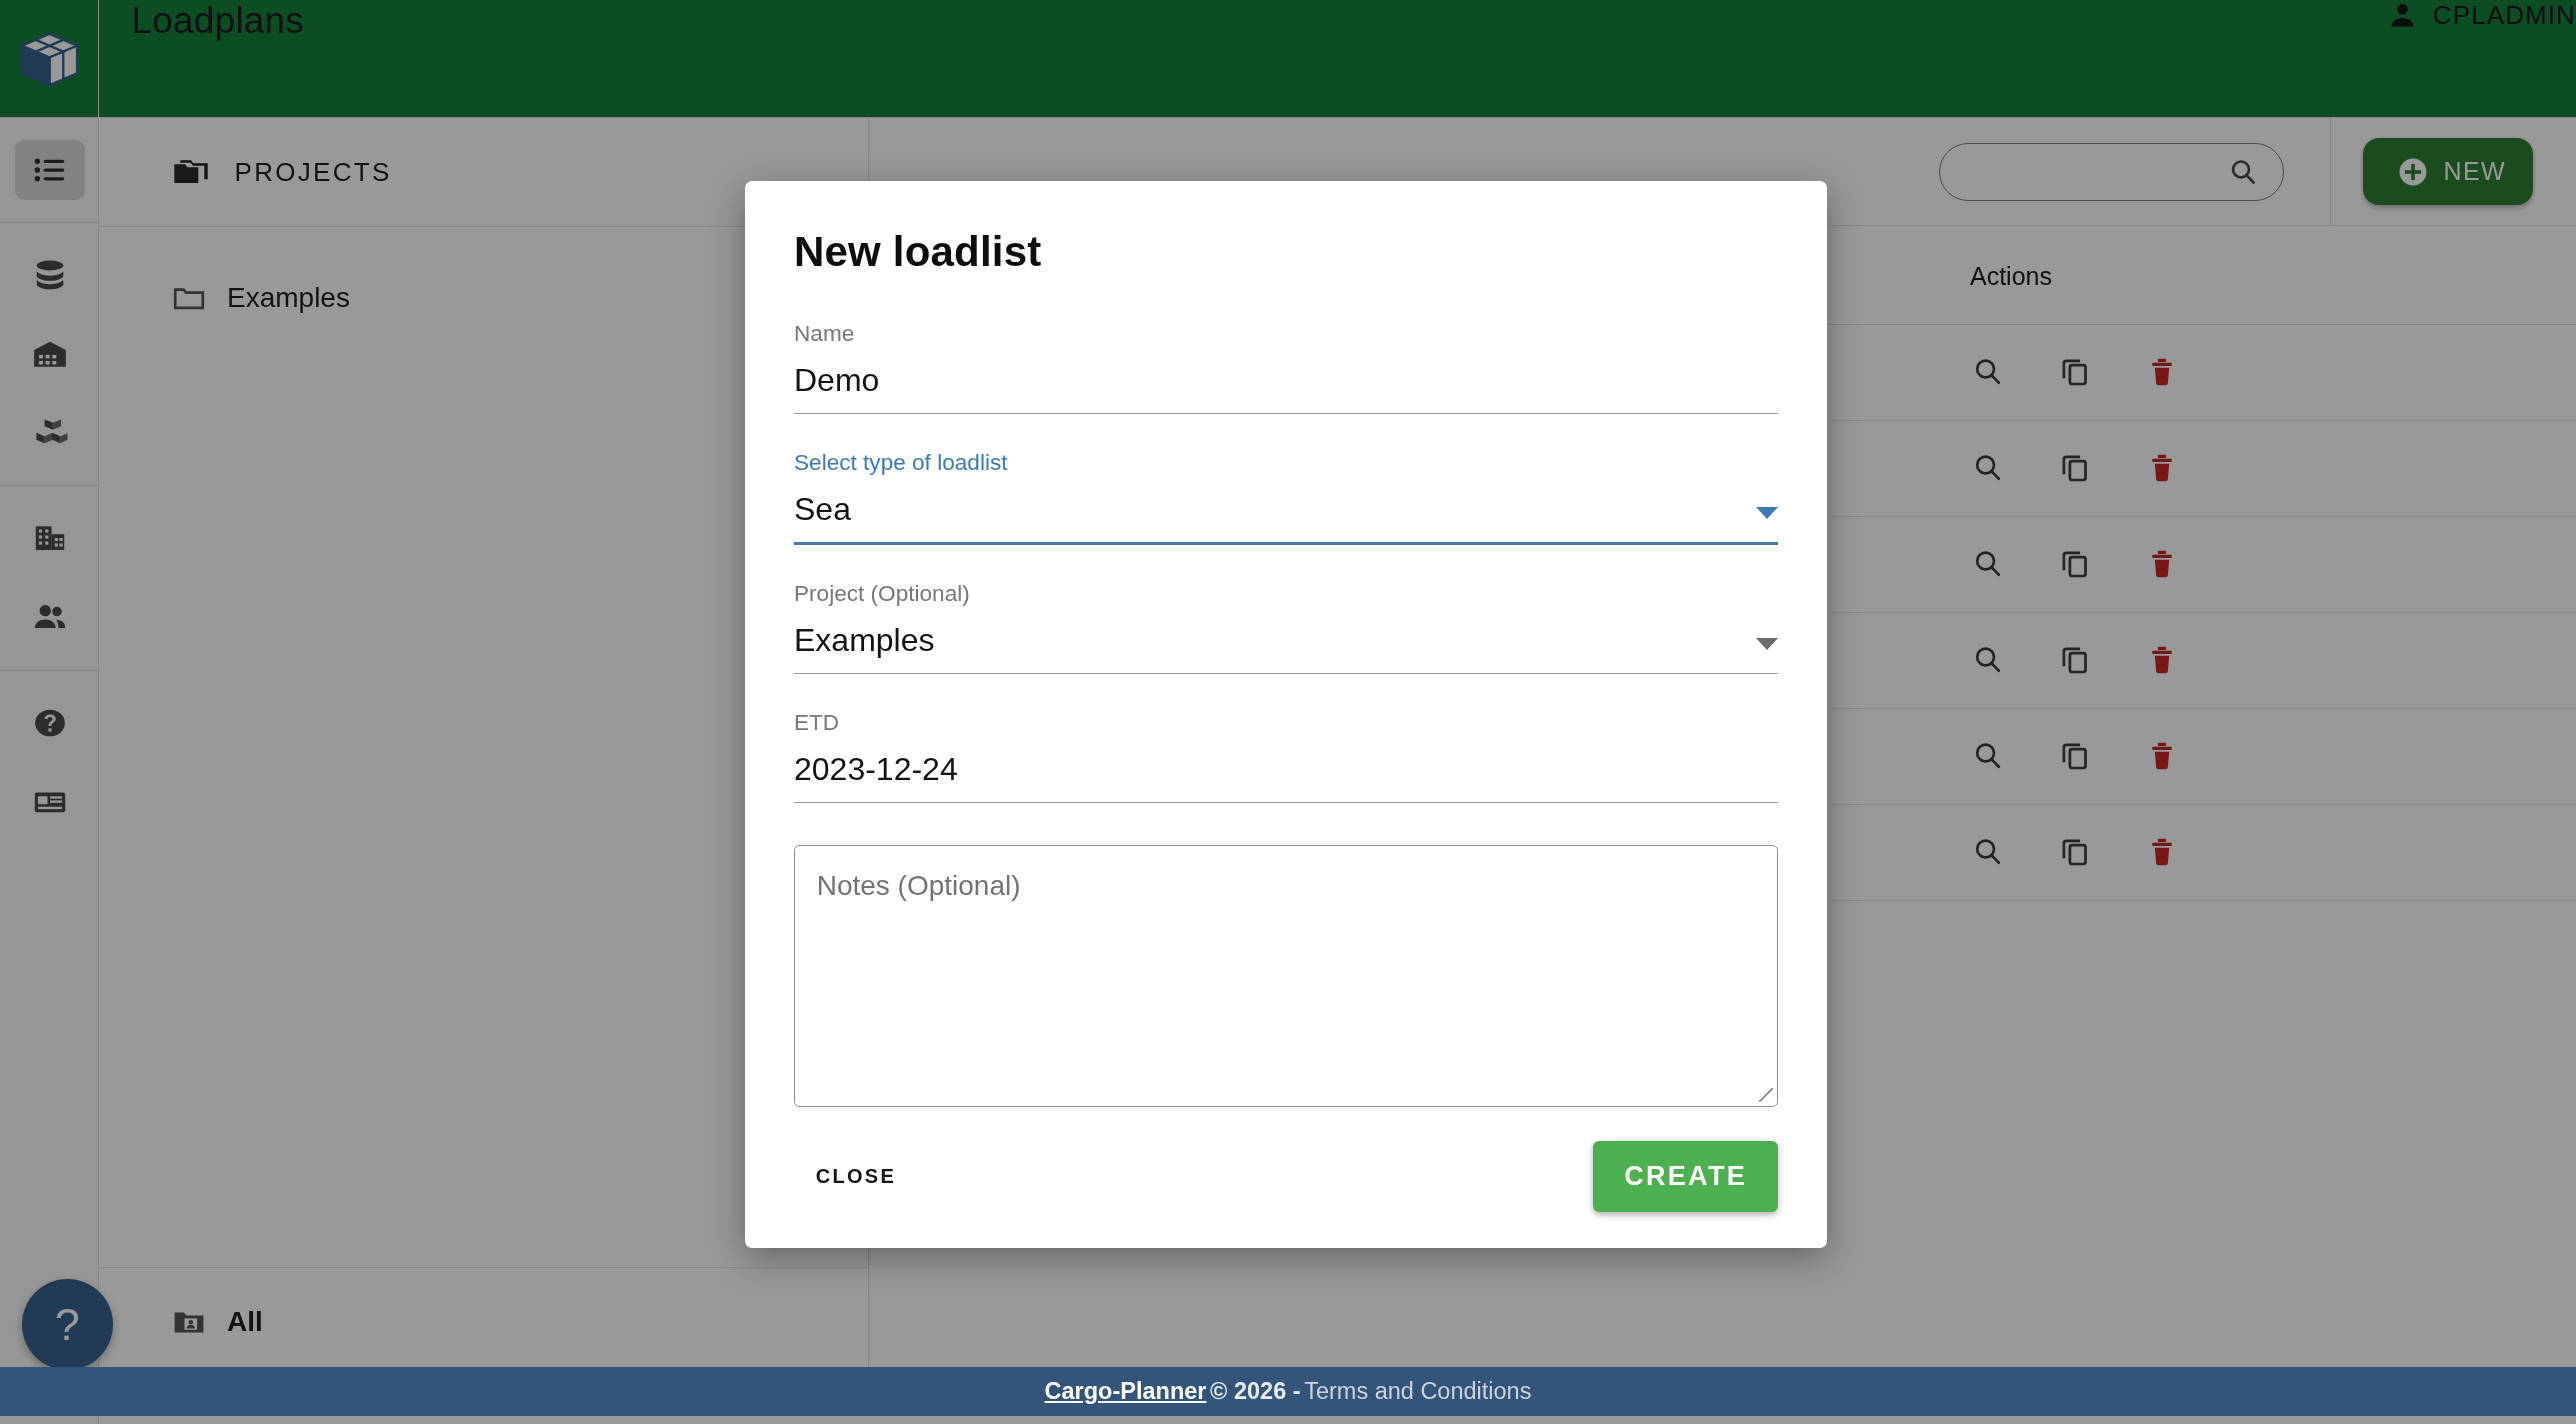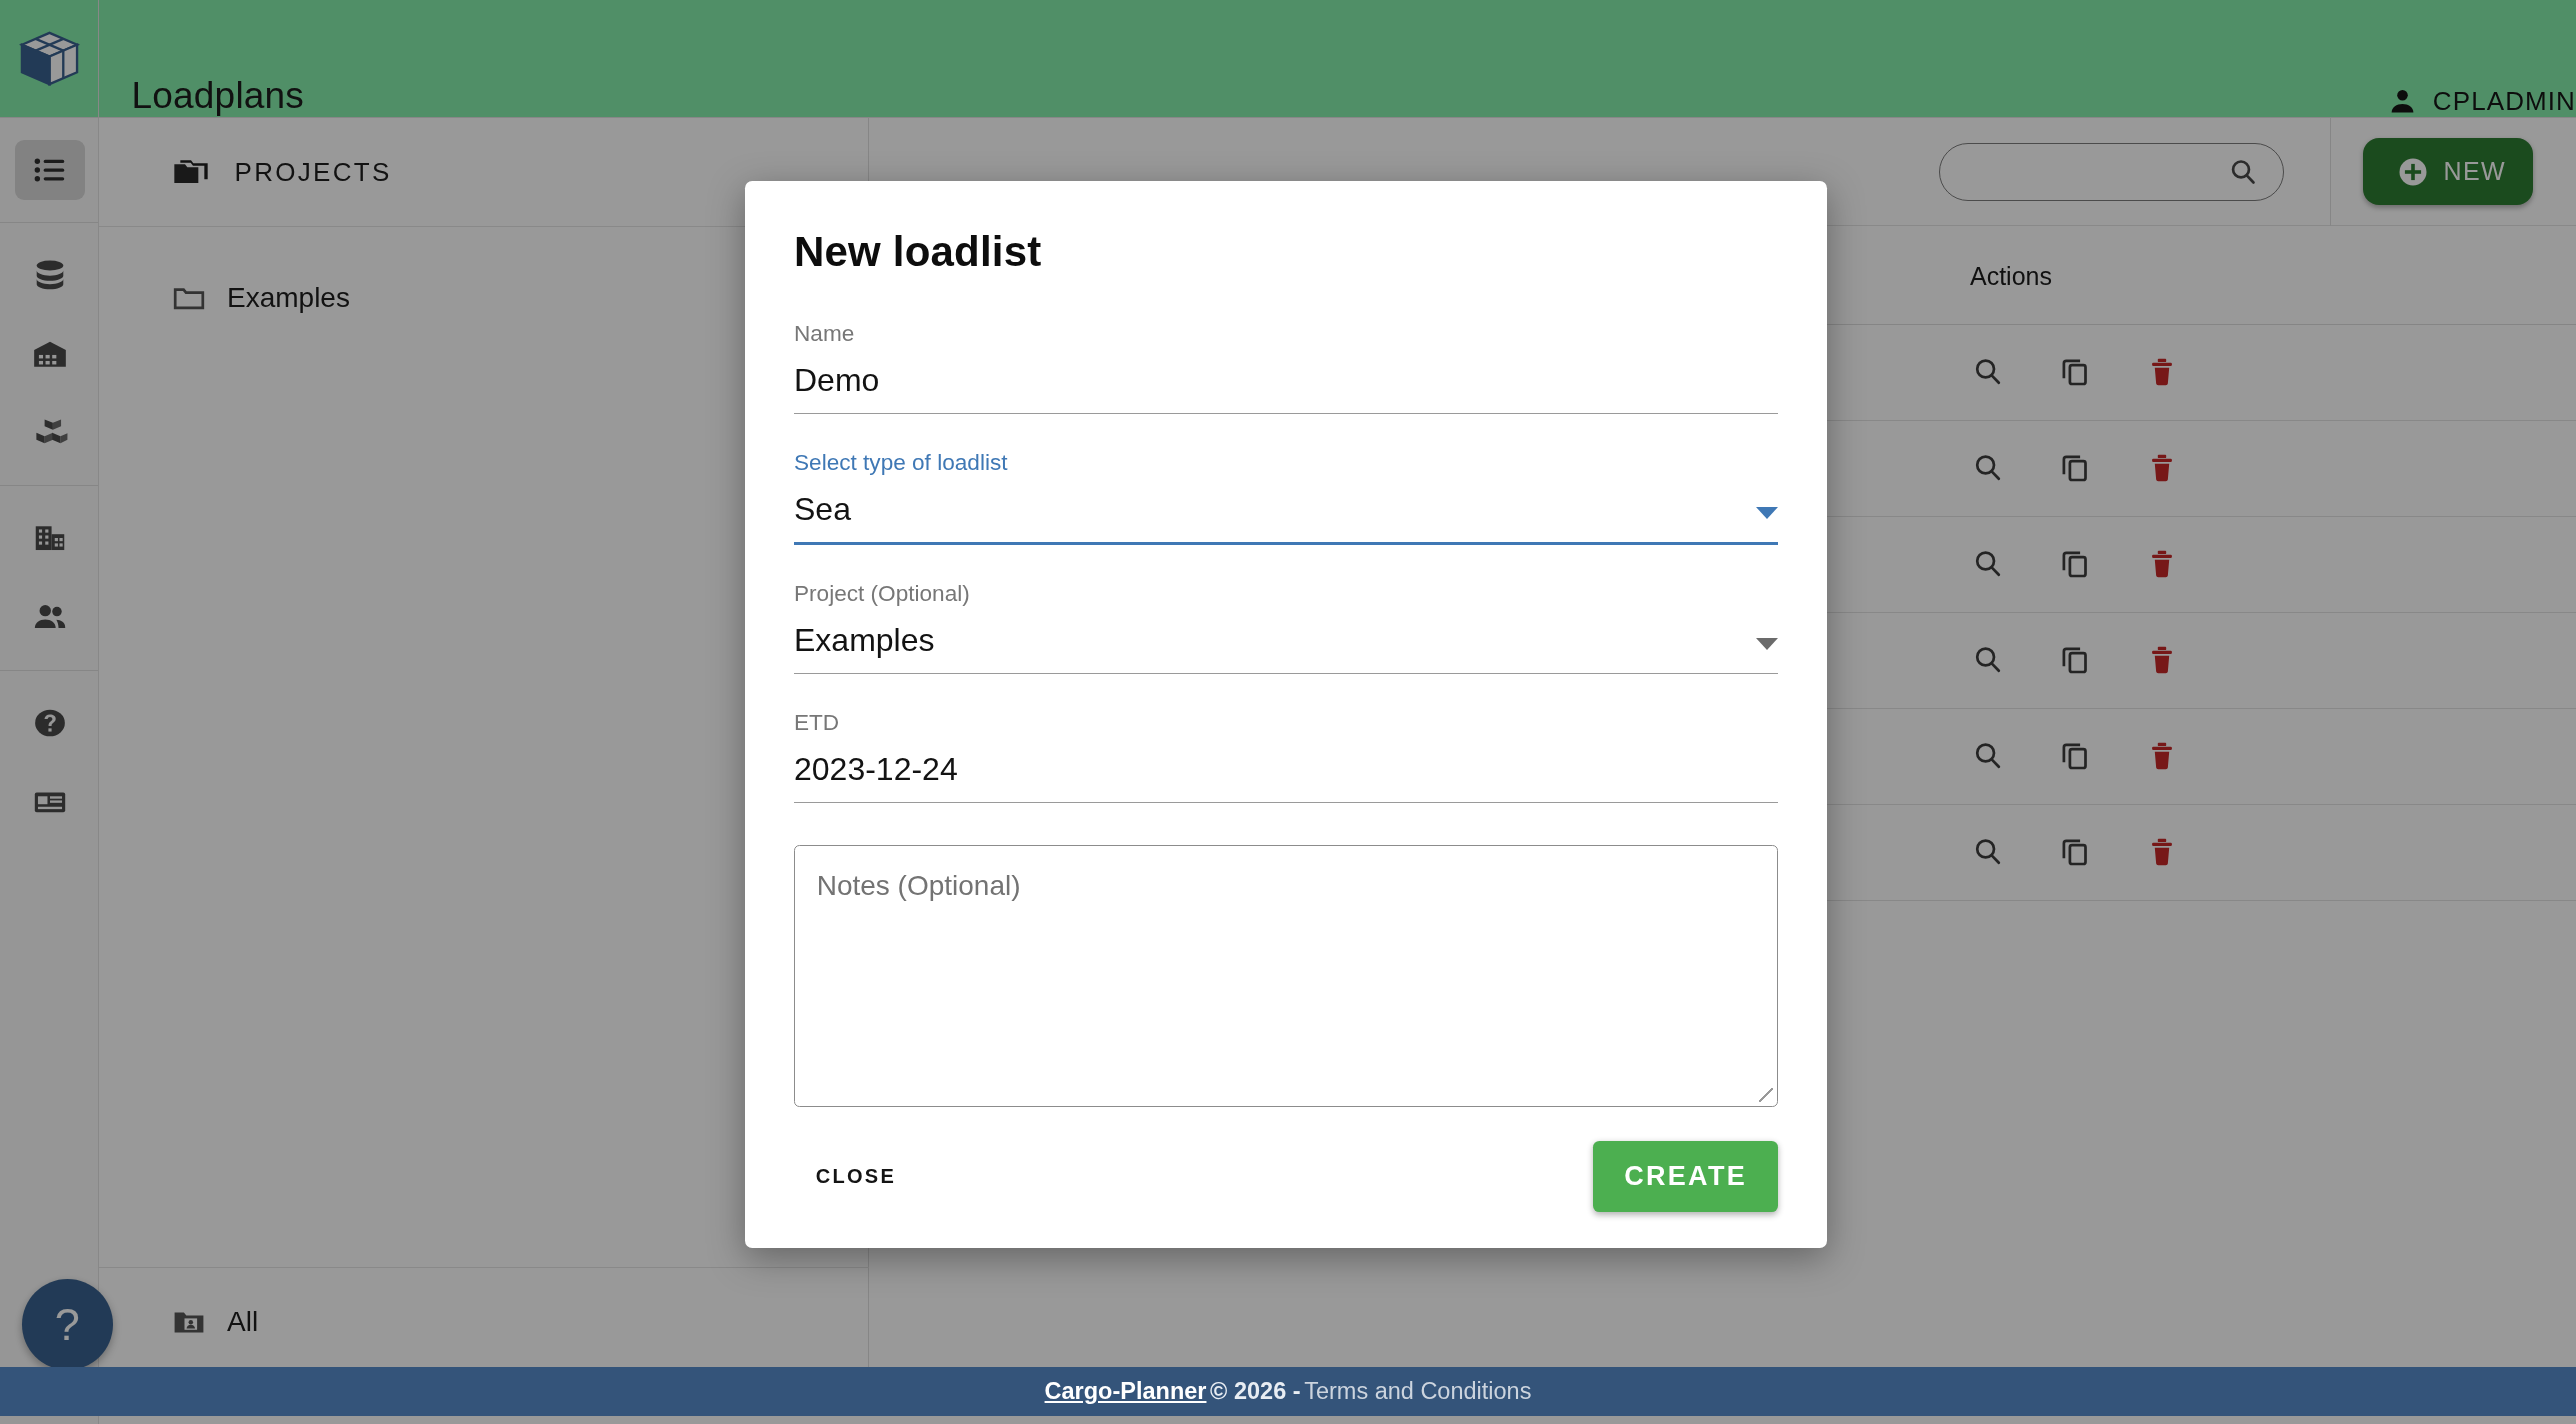--- a/index.html
+++ b/index.html
@@ -30,24 +30,24 @@
     inset: 0;
     background: rgba(0,0,0,0.40);
     z-index: 60;
   }
 
   
   .appbar {
     position: absolute;
     left: 0; top: 0;
     width: 2576px; height: 118px;
-    background: #86efac;
+    background: #15803d;
     border-bottom: 0.9px solid #e2e2e2;
     display: flex;
-    align-items: flex-end;
+    align-items: flex-start;
     box-sizing: border-box;
   }
   .logo-cell {
     width: 99px; height: 118px;
     display: flex; align-items: center; justify-content: center;
     border-right: 0.9px solid #e3e3e3;
     box-sizing: border-box;
   }
   .app-title {
     font-size: 37px;
@@ -126,20 +126,21 @@
     font-size: 28px;
     color: #1f1f1f;
   }
   .project-item.first { margin-top: 27px; }
   .projects-foot {
     position: absolute;
     left: 0; bottom: 0;
     width: 770px;
     border-top: 0.9px solid #e4e4e4;
     box-sizing: border-box;
+    font-weight: bold;
   }
   .projects-foot .project-item { height: 107px; }
 
   
   .main {
     position: absolute;
     left: 869px; top: 118px;
     width: 1707px; height: 1257px;
     background: #ffffff;
     box-sizing: border-box;

